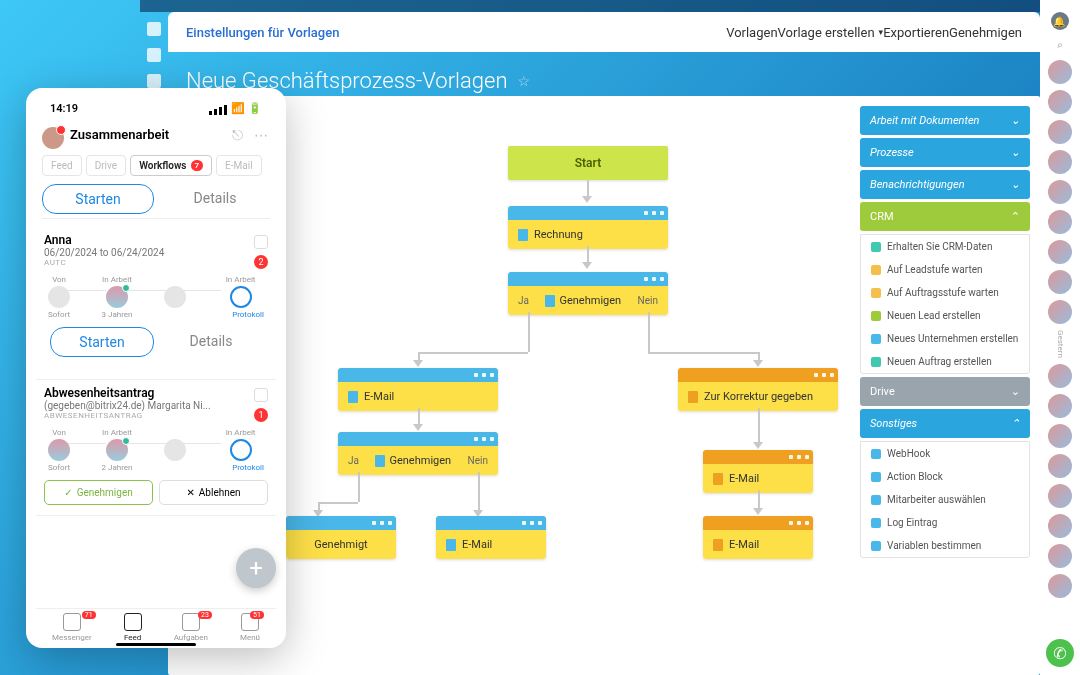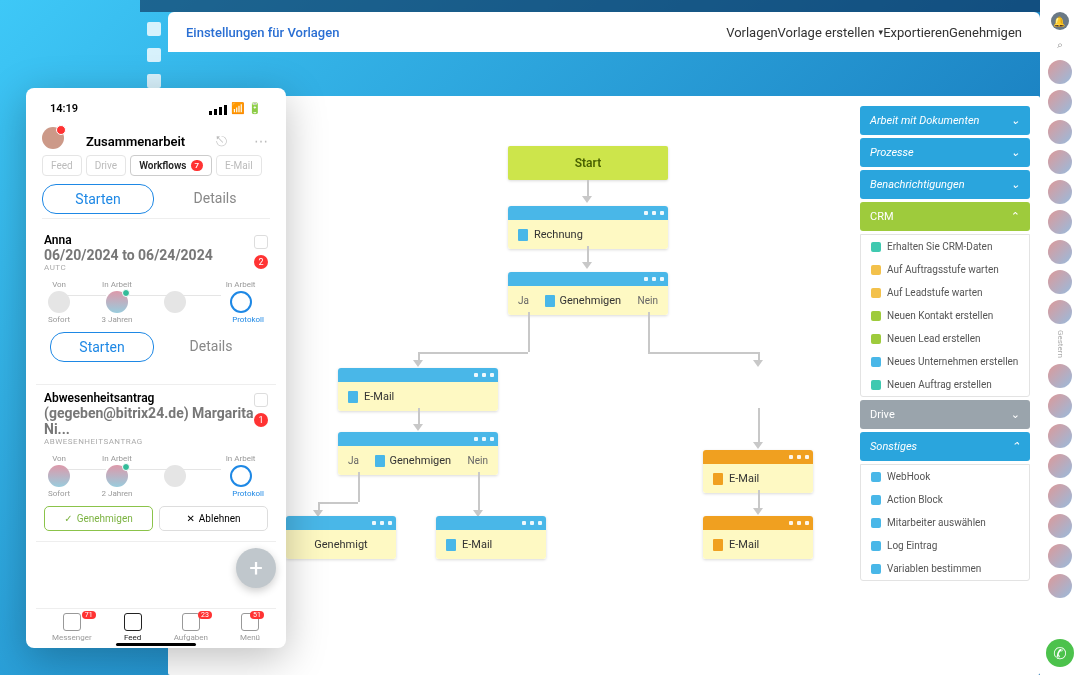--- a/index.html
+++ b/index.html
@@ -29,21 +29,21 @@
 
 
 .canvas { position:absolute; left:0; top:84px; right:0; bottom:0; background:#fff; border-radius:2px; }
 
 
 .node { position:absolute; border-radius:2px; font-size:12px; box-shadow:0 1px 3px rgba(0,0,0,.15); }
 .node-start { background:#cde54b; color:#4a6200; font-weight:600; width:160px; height:34px; display:flex; align-items:center; justify-content:center; }
 .node-box { width:160px; }
 .node-head { height:14px; border-radius:3px 3px 0 0; display:flex; justify-content:flex-end; align-items:center; padding:0 4px; gap:4px; }
 .node-head .dot { width:4px; height:4px; border-radius:1px; background:rgba(255,255,255,.9); }
-.node-body { background:#fef9c3; padding:8px 10px; border-radius:0 0 3px 3px; display:flex; align-items:center; gap:6px; font-size:11px; color:#333; }
+.node-body { background:#fde047; padding:8px 10px; border-radius:0 0 3px 3px; display:flex; align-items:center; gap:6px; font-size:11px; color:#333; }
 .node-body .docic { width:10px; height:12px; background:#49b7e8; border-radius:1px; }
 .node-body.orange .docic { background:#f0a020; }
 .head-blue { background:#49b7e8; }
 .head-orange { background:#f0a020; }
 .node-decision .node-body { justify-content:space-between; }
 .node-decision .opt { font-size:10px; color:#666; }
 .node-small { width:110px; }
 
 
 .conn { position:absolute; background:#c8c8c8; }
@@ -63,40 +63,40 @@
 .ic-teal{background:#3fc9b0}.ic-yel{background:#f3c14b}.ic-gr{background:#9ecb3c}.ic-bl{background:#49b7e8}
 
 
 .avatarrail { position:absolute; right:0; top:0; bottom:0; width:40px; background:#fff; display:flex; flex-direction:column; align-items:center; padding-top:12px; gap:6px; }
 .avatarrail .railic { width:18px; height:18px; border-radius:50%; background:#6a7985; display:flex; align-items:center; justify-content:center; color:#fff; font-size:10px; }
 .avatarrail .av { width:24px; height:24px; border-radius:50%; background:linear-gradient(135deg,#d99 0%,#9bd 100%); }
 .avatarrail .sep { font-size:8px; color:#aaa; writing-mode:vertical-rl; }
 .avatarrail .callbtn { width:28px; height:28px; border-radius:50%; background:#4cc24c; position:absolute; bottom:8px; display:flex; align-items:center; justify-content:center; color:#fff; }
 
 
-.phone { position:absolute; left:26px; top:88px; width:260px; height:560px; background:#fff; border-radius:8px; box-shadow:0 10px 40px rgba(0,0,0,.25); padding:12px 10px; display:flex; flex-direction:column; overflow:hidden; }
+.phone { position:absolute; left:26px; top:88px; width:260px; height:560px; background:#fff; border-radius:16px; box-shadow:0 10px 40px rgba(0,0,0,.25); padding:12px 10px; display:flex; flex-direction:column; overflow:hidden; }
 .ph-status { display:flex; justify-content:space-between; font-size:11px; font-weight:600; padding:2px 14px; }
 .ph-status .sig { display:flex; gap:2px; align-items:flex-end; }
 .ph-status .bar { width:3px; background:#000; }
 .ph-status .bar:nth-child(1){height:4px}.ph-status .bar:nth-child(2){height:6px}.ph-status .bar:nth-child(3){height:8px}.ph-status .bar:nth-child(4){height:10px}
-.ph-title { display:flex; align-items:flex-end; gap:22px; padding:10px 6px 6px; }
+.ph-title { display:flex; align-items:flex-start; gap:6px; padding:10px 6px 6px; }
 .ph-title .av { width:22px; height:22px; border-radius:50%; background:#c98; position:relative; }
 .ph-title .av .bd { position:absolute; top:-2px; right:-2px; width:10px; height:10px; background:#f33; border-radius:50%; border:1.5px solid #fff; }
 .ph-title .txt { font-weight:600; font-size:13px; flex:1; }
 .ph-title .mic,.ph-title .more { width:16px; height:16px; color:#bbb; font-size:14px; }
 .ph-tabs { display:flex; gap:4px; padding:0 6px 8px; }
 .ph-tabs .t { font-size:10px; color:#bbb; padding:4px 8px; border:1px solid #e5e5e5; border-radius:4px; }
 .ph-tabs .t.active { color:#222; border-color:#ccc; font-weight:600; display:flex; align-items:center; gap:4px; }
 .ph-tabs .badge { background:#f33; color:#fff; border-radius:8px; font-size:8px; padding:1px 4px; }
 .ph-btns { display:flex; gap:0; margin:0 6px 8px; border-bottom:1px solid #eee; padding-bottom:4px; }
 .ph-btns .b { flex:1; text-align:center; font-size:14px; padding:6px 0; color:#888; }
 .ph-btns .b.primary { color:#1e88e5; border:1px solid #1e88e5; border-radius:14px; margin-right:6px; }
 .card { padding:6px 8px 10px; border-bottom:1px solid #eee; position:relative; }
 .card .hd { font-size:12px; font-weight:600; }
-.card .hd2 { font-size:14px; color:#777;font-weight:bold; }
+.card .hd2 { font-size:10px; color:#777; }
 .card .sub { font-size:8px; color:#aaa; letter-spacing:.5px; }
 .card .chk { position:absolute; right:8px; top:8px; width:14px; height:14px; border:1px solid #ddd; border-radius:3px; }
 .card .badge-r { position:absolute; right:8px; top:28px; width:14px; height:14px; background:#f33; color:#fff; border-radius:50%; font-size:9px; display:flex; align-items:center; justify-content:center; }
 .timeline { display:flex; align-items:center; justify-content:space-between; padding:8px 4px 2px; font-size:8px; color:#999; }
 .timeline .step { display:flex; flex-direction:column; align-items:center; gap:2px; }
 .timeline .dot { width:22px; height:22px; border-radius:50%; background:#e5e5e5; }
 .timeline .dot.av { background:linear-gradient(#d9a,#9cd); position:relative; }
 .timeline .dot.av .bd { position:absolute; top:-2px; right:-2px; width:8px; height:8px; border-radius:50%; background:#3b9; border:1.5px solid #fff; }
 .timeline .line { flex:1; height:1px; background:#e5e5e5; margin:0 -4px; align-self:center; margin-top:-14px; }
 .timeline .proto { color:#1e88e5; font-size:8px;padding-left:15px; }
@@ -128,20 +128,24 @@
     <span class="maintab">Einstellungen für Vorlagen</span>
     <span class="spacer"></span>
     <span class="item">Vorlagen</span>
     <span class="item">
         <span>Vorlage erstellen</span>
         <span class="chev">▾</span>
       </span>
     <span class="item">Exportieren</span>
     <span class="item">Genehmigen</span>
   </div>
+  <div class="titlerow">
+    <span>Neue Geschäftsprozess-Vorlagen</span>
+    <span class="star">☆</span>
+  </div>
 
   <div class="canvas">
 
     <div class="node node-start" style="left:340px;top:50px">Start</div>
     <div class="conn v" style="left:419px;top:84px;height:18px"></div>
     <div class="arrow-down" style="left:414px;top:100px"></div>
 
     <div class="node node-box" style="left:340px;top:110px">
       <div class="node-head head-blue">
           <span class="dot"></span>
@@ -187,20 +191,31 @@
           <span class="dot"></span>
           <span class="dot"></span>
           <span class="dot"></span>
         </div>
       <div class="node-body">
           <span class="docic"></span>
           <span>E-Mail</span>
         </div>
     </div>
 
+    <div class="node node-box" style="left:510px;top:272px">
+      <div class="node-head head-orange">
+          <span class="dot"></span>
+          <span class="dot"></span>
+          <span class="dot"></span>
+        </div>
+      <div class="node-body orange">
+          <span class="docic"></span>
+          <span>Zur Korrektur gegeben</span>
+        </div>
+    </div>
 
     <div class="conn v" style="left:250px;top:312px;height:18px"></div>
     <div class="arrow-down" style="left:245px;top:328px"></div>
     <div class="node node-box node-decision" style="left:170px;top:336px">
       <div class="node-head head-blue">
           <span class="dot"></span>
           <span class="dot"></span>
           <span class="dot"></span>
         </div>
       <div class="node-body">
@@ -290,29 +305,25 @@
           <span>CRM</span>
           <span>⌃</span>
         </div>
       <div class="acc-body">
         <div class="acc-item">
             <span class="acc-ic ic-teal"></span>
             <span>Erhalten Sie CRM-Daten</span>
           </div>
         <div class="acc-item">
             <span class="acc-ic ic-yel"></span>
+            <span>Auf Leadstufe warten</span>
+          </div>
+        <div class="acc-item">
+            <span class="acc-ic ic-yel"></span>
             <span>Auf Auftragsstufe warten</span>
-          </div>
-        <div class="acc-item">
-            <span class="acc-ic ic-yel"></span>
-            <span>Auf Leadstufe warten</span>
-          </div>
-        <div class="acc-item">
-            <span class="acc-ic ic-gr"></span>
-            <span>Neuen Kontakt erstellen</span>
           </div>
         <div class="acc-item">
             <span class="acc-ic ic-gr"></span>
             <span>Neuen Lead erstellen</span>
           </div>
         <div class="acc-item">
             <span class="acc-ic ic-bl"></span>
             <span>Neues Unternehmen erstellen</span>
           </div>
         <div class="acc-item">

